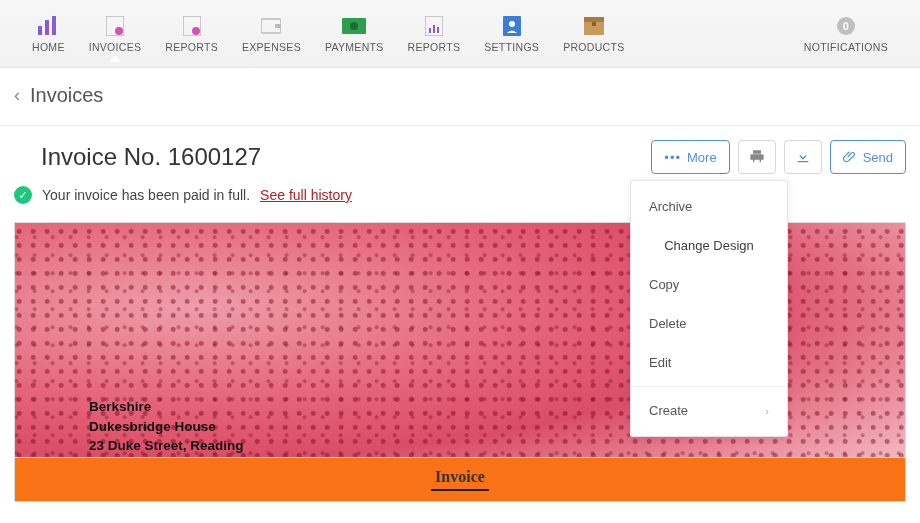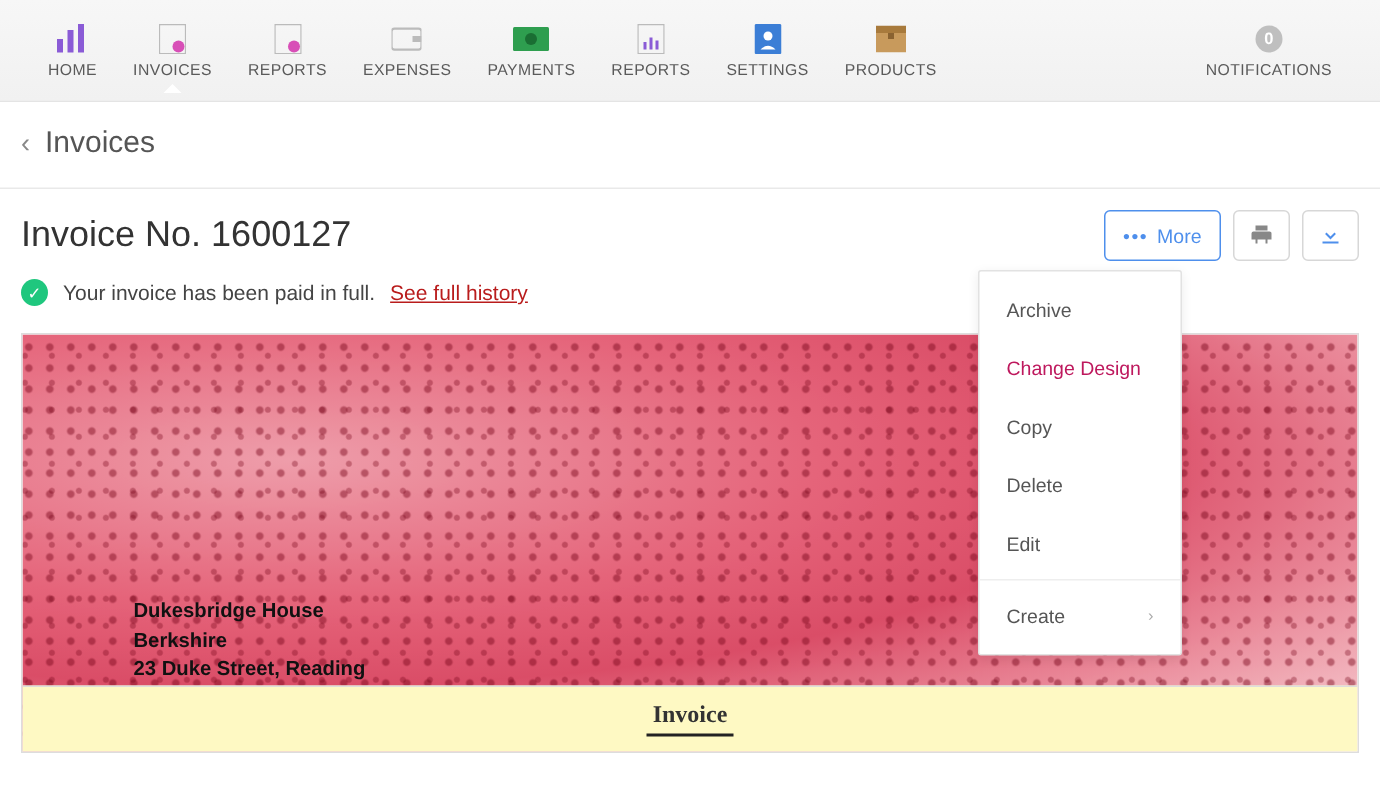--- a/index.html
+++ b/index.html
@@ -14,51 +14,51 @@
   .nav-item.active::after { content:""; position:absolute; bottom:-1px; left:50%; transform:translateX(-50%); width:0;height:0;border-left:6px solid transparent;border-right:6px solid transparent;border-bottom:6px solid #fff; }
   .nav-right { margin-left: auto; display: flex; gap: 8px; }
   .notif-badge { background:#bfbfbf;color:#fff;width:18px;height:18px;border-radius:9px;display:flex;align-items:center;justify-content:center;font-size:11px;font-weight:600;}
   
   
   .crumb-row { padding: 16px 14px 18px; border-bottom: 1px solid #e9e9e9; display:flex;align-items:center;gap:10px;}
   .crumb-row .back { color:#888; font-size:18px; cursor:pointer; }
   .crumb-row .title { font-size:20px; color:#555; font-weight:400; }
   
   
-  .page-head { padding: 14px 14px 8px; display:flex; align-items:center; }
+  .page-head { padding: 14px 14px 8px; display:flex; align-items:center;margin-left:27px; }
   .page-head h1 { font-size:24px; font-weight:400; color:#333; }
   .actions { margin-left:auto; display:flex; gap:8px; position:relative;}
   .btn { height:34px; border:1px solid #d7d7d7; border-radius:4px; background:#fff; display:flex;align-items:center;gap:6px;padding:0 12px;cursor:pointer;font-size:13px;color:#555;}
   .btn.blue { border-color:#4e8fec; color:#4e8fec; }
   .btn.icon-only { padding:0; width:38px; justify-content:center;}
   
   
   .status-line { padding: 4px 14px 18px; display:flex;align-items:center;gap:10px;font-size:14px;color:#444;}
   .status-ic { width:18px;height:18px;border-radius:9px;background:#1fc77e;display:flex;align-items:center;justify-content:center;color:#fff;font-size:11px;}
   .status-link { color:#b91c1c; text-decoration:underline; cursor:pointer;}
   
   
-  .dropdown { position:absolute; top:40px; right:118px; width:136px; background:#fff; border:1px solid #e2e2e2; border-radius:2px; box-shadow:0 2px 8px rgba(0,0,0,.08); padding:6px 0; z-index:50;}
+  .dropdown { position:absolute; top:40px; right:118px; width:158px; background:#fff; border:1px solid #e2e2e2; border-radius:2px; box-shadow:0 2px 8px rgba(0,0,0,.08); padding:6px 0; z-index:50;}
   .dd-item { padding:10px 16px; font-size:13px; color:#555; cursor:pointer; border:2px solid transparent; display:flex;align-items:center;gap:6px;}
   .dd-item.highlight { border:2px solid #2a9adf; border-radius:2px; }
-  .dd-item.link { color:#be185d; }
+  .dd-item.link { color:#404040;justify-content:center; }
   .dd-sep { height:1px; background:#eee; margin:4px 0;}
   .dd-chev { margin-left:auto; color:#aaa; font-size:11px;}
   
   
   .preview-wrap { padding: 0 14px; }
   .preview { position:relative; border:1px solid #ddd; height:280px; overflow:hidden; }
   .bg { position:absolute; inset:0; background:
       radial-gradient(circle at 30% 60%, rgba(120,10,30,.45) 0 2px, transparent 3px) 0 0/14px 14px,
       radial-gradient(circle at 70% 40%, rgba(120,10,30,.35) 0 1.5px, transparent 2.5px) 7px 7px/18px 18px,
       radial-gradient(ellipse at 20% 30%, #e99ca8 0%, #e0657a 35%, #d64f68 55%, #e58a99 75%, #f4d6d8 100%);
       filter:contrast(1.05);
   }
   .addr-block { position:absolute; left:74px; top:174px; font-size:13.5px; font-weight:600; color:#111; line-height:1.45; font-family: Georgia, serif;}
-  .inv-title-row { position:absolute; left:0; right:0; bottom:0; height:44px; background:#fef9c3; border-top:1px solid #ddd; display:flex;align-items:center;justify-content:center;}
+  .inv-title-row { position:absolute; left:0; right:0; bottom:0; height:44px; background:#f97316; border-top:1px solid #ddd; display:flex;align-items:center;justify-content:center;}
   .inv-title { font-family: Georgia, serif; font-weight:700; font-size:16px; border-bottom:2px solid #222; padding:0 4px 3px;}
   
   svg { display:block; }
 </style>
 </head>
 <body>
 
 <div class="topnav">
   <div class="nav-left">
     <div class="nav-item">
@@ -169,20 +169,28 @@
           </svg>
       </span>
     </button>
     <button class="btn icon-only">
       <span>
         <svg width="16" height="16" viewBox="0 0 24 24">
             <path fill="#4e8fec" d="M12 3v10l4-4 1.4 1.4L12 16 6.6 10.4 8 9l4 4V3zM4 18h16v2H4z"></path>
           </svg>
       </span>
     </button>
+    <button class="btn blue">
+      <span>
+        <svg width="14" height="14" viewBox="0 0 24 24">
+            <path fill="none" stroke="#4e8fec" stroke-width="2" d="M8 12l6-6a3 3 0 114 4l-8 8a5 5 0 11-7-7l8-8"></path>
+          </svg>
+      </span>
+      <span>Send</span>
+    </button>
 
     <div class="dropdown">
       <div class="dd-item">
           <span>Archive</span>
         </div>
       <div class="dd-item link">
           <span>Change Design</span>
         </div>
       <div class="dd-item">
           <span>Copy</span>
@@ -205,22 +213,22 @@
 <div class="status-line">
   <span class="status-ic">✓</span>
   <span>Your invoice has been paid in full.</span>
   <span class="status-link">See full history</span>
 </div>
 
 <div class="preview-wrap">
   <div class="preview">
     <div class="bg"></div>
     <div class="addr-block">
+      <div>Berkshire</div>
       <div>Dukesbridge House</div>
-      <div>Berkshire</div>
       <div>23 Duke Street, Reading</div>
       <div>Berkshire RG1 4SA</div>
       <div>VAT No. GB909800224</div>
     </div>
     <div class="inv-title-row">
       <span class="inv-title">Invoice</span>
     </div>
   </div>
 </div>
 

